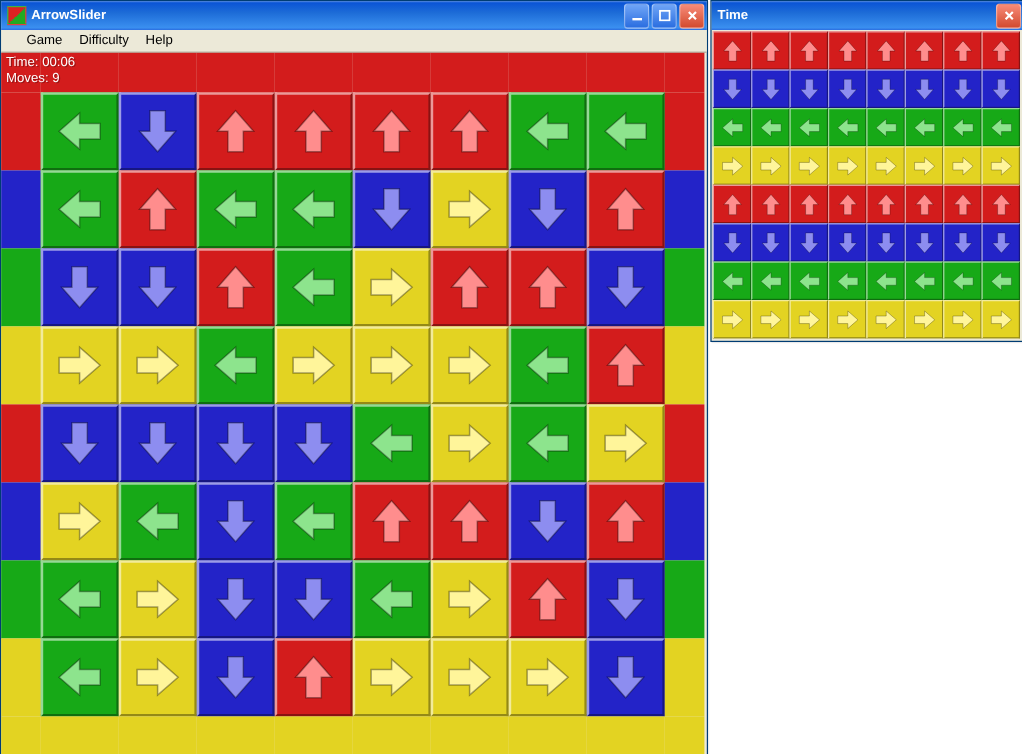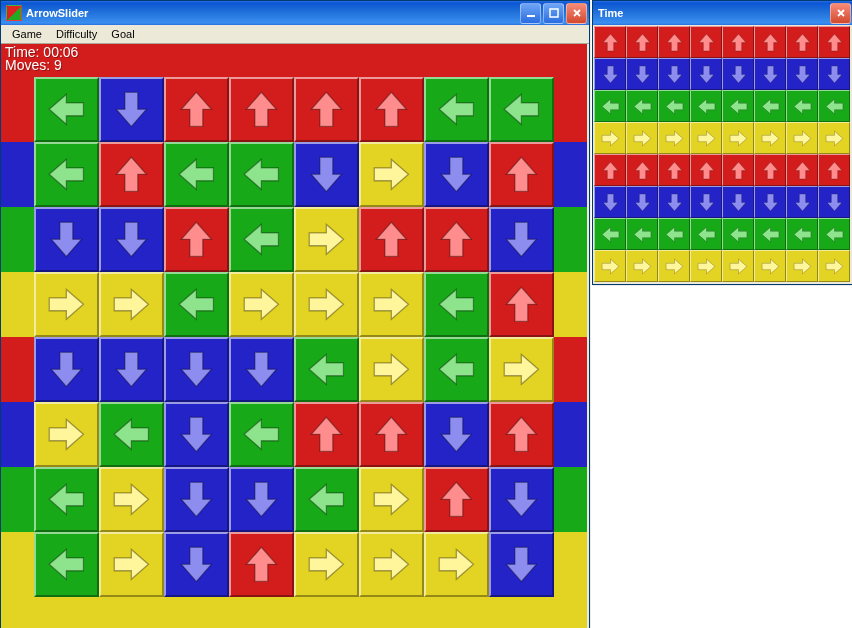--- a/index.html
+++ b/index.html
@@ -55,38 +55,38 @@
   .winbtn.blue { background: linear-gradient(to bottom, #6fa5f6, #2a6de0); }
   .winbtn.red  { background: linear-gradient(to bottom, #f78b78, #d24a2e); }
   .winbtn svg { display:block; }
 
   .menubar {
     height: 18px;
     background: #ece9d8;
     border-bottom: 1px solid #aca899;
     display: flex;
     align-items: center;
-    padding: 0 4px;
+    padding: 0 14px;
   }
   .menuitem {
     padding: 1px 7px;
     color: #000;
     cursor: default;
   }
 
   
   .main-board-area {
     position: relative;
   }
   .stats {
     position: absolute;
     top: 2px;
     left: 4px;
     color: #fff;
-    font-size: 14px;
+    font-size: 11px;
     line-height: 13px;
     z-index: 3;
     text-shadow: 1px 1px 0 rgba(0,0,0,0.3);
   }
 
   .board {
     display: grid;
     position: relative;
   }
 
@@ -145,21 +145,21 @@
     <div class="winbtn red">
       <svg viewBox="0 0 10 10" width="10" height="10">
           <path d="M2 2 L8 8 M8 2 L2 8" stroke="#fff" stroke-width="1.8"></path>
         </svg>
     </div>
   </div>
 
   <div class="menubar">
     <span class="menuitem">Game</span>
     <span class="menuitem">Difficulty</span>
-    <span class="menuitem">Goal</span>
+    <span class="menuitem">Help</span>
   </div>
 
   <div class="main-board-area" style="width:586px; height:584px;">
     <div class="stats">
       <div>Time: 00:06</div>
       <div>Moves: 9</div>
     </div>
     <div class="board main-board" id="main-board" style="grid-template-columns: 33px repeat(8, 65px) 33px; grid-template-rows: 33px repeat(8, 65px) 33px;">
         <div class="edge-cell c-red"></div>
         <div class="edge-cell c-red"></div>

